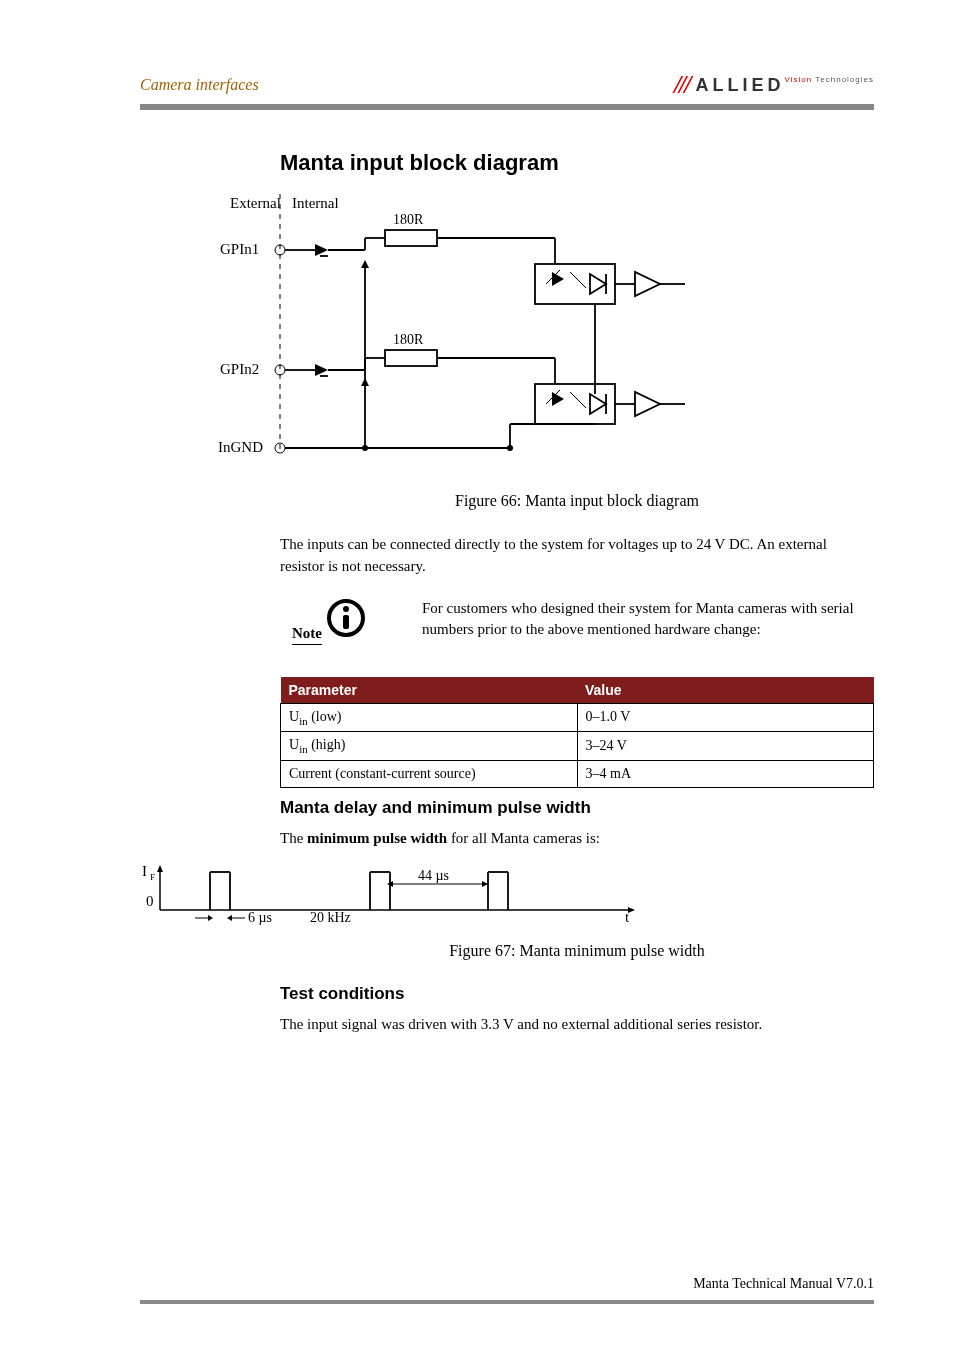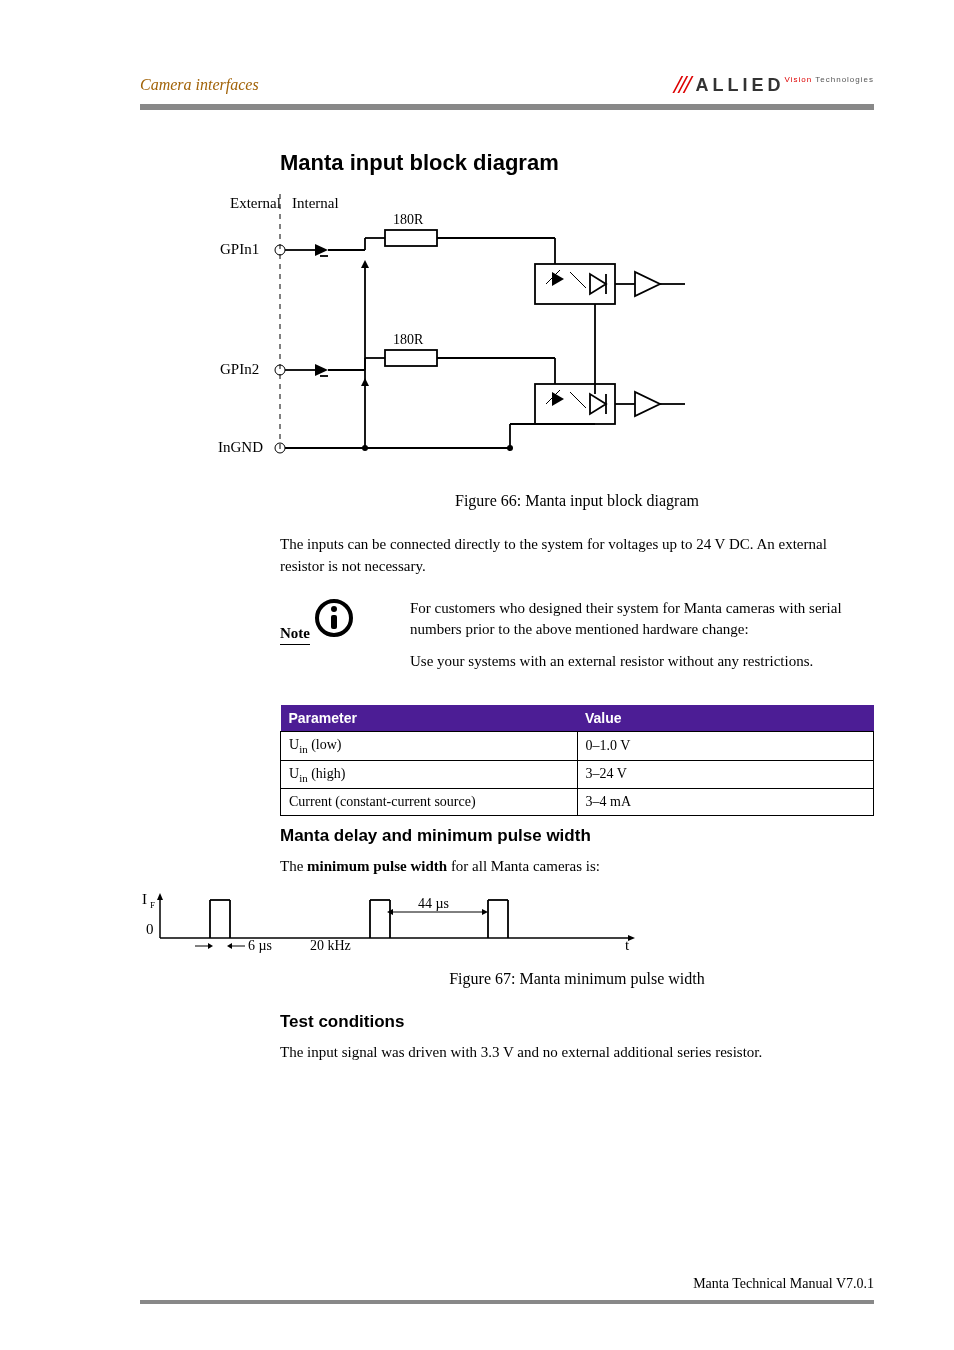--- a/index.html
+++ b/index.html
@@ -47,26 +47,26 @@
     margin-bottom: 18px;
   }
   .diagram-wrap { margin-left: -140px; margin-bottom: 14px;}
   .fig-caption {
     text-align: center;
     font-size: 16px;
     margin: 6px 0 24px 0;
   }
   .body-p { font-size: 15px; line-height: 1.45; margin-bottom: 20px; }
   .note-block { display: flex; gap: 20px; margin-bottom: 22px; align-items: flex-start;}
-  .note-left { width: 110px; flex-shrink:0;}
+  .note-left { width: 110px; flex-shrink:0;margin-left:12px;}
   .note-label { font-weight: bold; font-size: 15px; border-bottom: 1px solid #000; display:inline-block; padding-bottom:2px; margin-bottom:10px;}
   .info-icon { width: 40px; height:40px; }
   .note-body p { font-size: 15px; line-height: 1.45; margin-bottom: 10px;}
   table.param { width: 100%; border-collapse: collapse; margin-bottom: 10px;}
-  table.param th { background: #4c1d95; color:#fff; font-size: 14px; text-align:left; padding: 5px 8px; font-family: Arial, sans-serif;}
+  table.param th { background: #7f1d1d; color:#fff; font-size: 14px; text-align:left; padding: 5px 8px; font-family: Arial, sans-serif;}
   table.param td { border: 1px solid #000; padding: 5px 8px; font-size: 14px;}
   table.param th:first-child, table.param td:first-child { width: 50%; }
   .sub { font-size: 11px; vertical-align: sub;}
   h3.sub-section {
     font-family: Arial, Helvetica, sans-serif;
     font-weight: 900;
     font-size: 17px;
     margin-bottom: 10px;
   }
   .pulse-wrap { margin-left: -140px; margin-top: 10px; margin-bottom: 8px;}
@@ -182,21 +182,20 @@
     <div class="note-left">
       <div class="note-label">Note</div>
       <svg class="info-icon" viewBox="0 0 40 40">
         <circle cx="20" cy="20" r="17" fill="none" stroke="#000" stroke-width="4"></circle>
         <circle cx="20" cy="11" r="3" fill="#000"></circle>
         <rect x="17" y="17" width="6" height="14" rx="2" fill="#000"></rect>
       </svg>
     </div>
     <div class="note-body">
       <p>For customers who designed their system for Manta cameras with serial numbers prior to the above mentioned hardware change:</p>
-      <p>Use your systems with an external resistor without any restrictions.</p>
     </div>
   </div>
 
   <table class="param">
     <thead>
       <tr>
         <th>Parameter</th>
         <th>Value</th>
       </tr>
     </thead>

